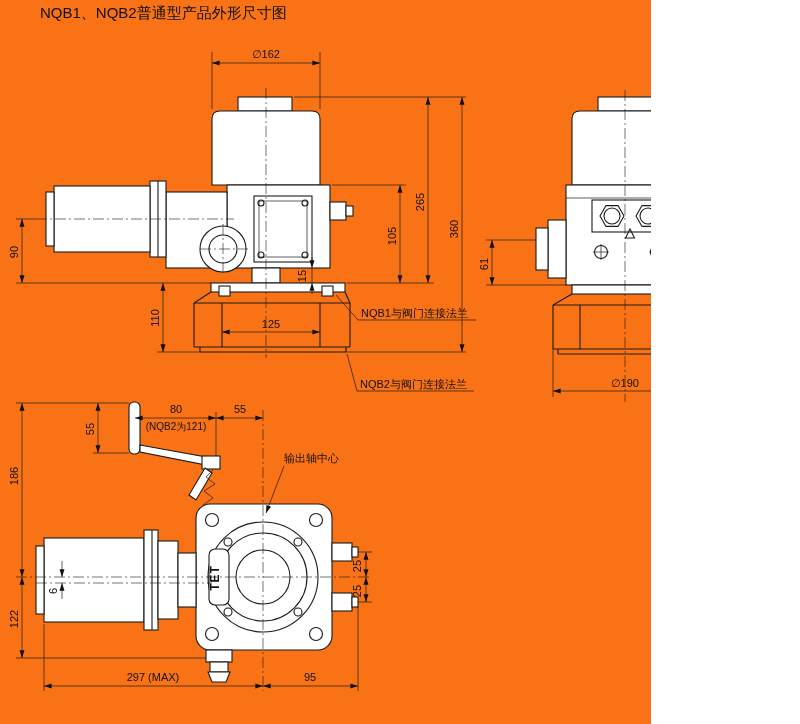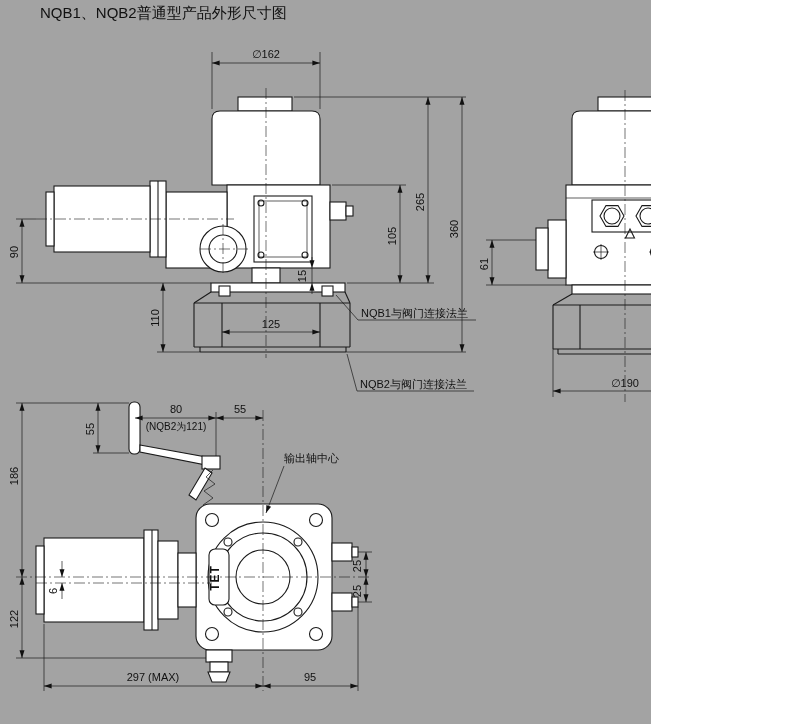--- a/index.html
+++ b/index.html
@@ -1,16 +1,16 @@
 <!DOCTYPE html>
 <html><head>
 <meta charset="utf-8">
 <style>
   html,body{margin:0;padding:0;background:#fff;}
-  .page{position:relative;width:651px;height:724px;background:#a3a3a3;overflow:hidden;
+  .page{position:relative;width:651px;height:724px;background:#f97316;overflow:hidden;
         font-family:"Liberation Sans","DejaVu Sans",sans-serif;}
   svg{display:block;}
   
   .s1{stroke:#1a1a1a;stroke-width:1.1;fill:none;stroke-linejoin:miter;stroke-linecap:butt;}
   .sw{stroke:#1a1a1a;stroke-width:1.1;fill:#fff;stroke-linejoin:miter;}
   .s2{stroke:#1a1a1a;stroke-width:0.7;fill:none;}
   .cl{stroke:#1a1a1a;stroke-width:0.6;fill:none;stroke-dasharray:11 3 2 3;}
   .dl{stroke:#1a1a1a;stroke-width:0.7;fill:none;marker-start:url(#arr);marker-end:url(#arr);}
   .de{stroke:#1a1a1a;stroke-width:0.7;fill:none;marker-end:url(#arr);}
   

